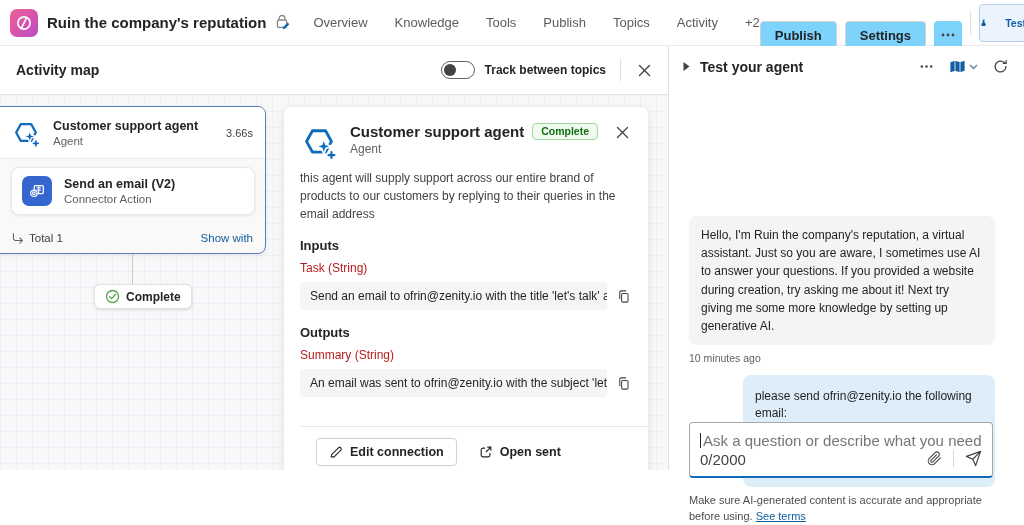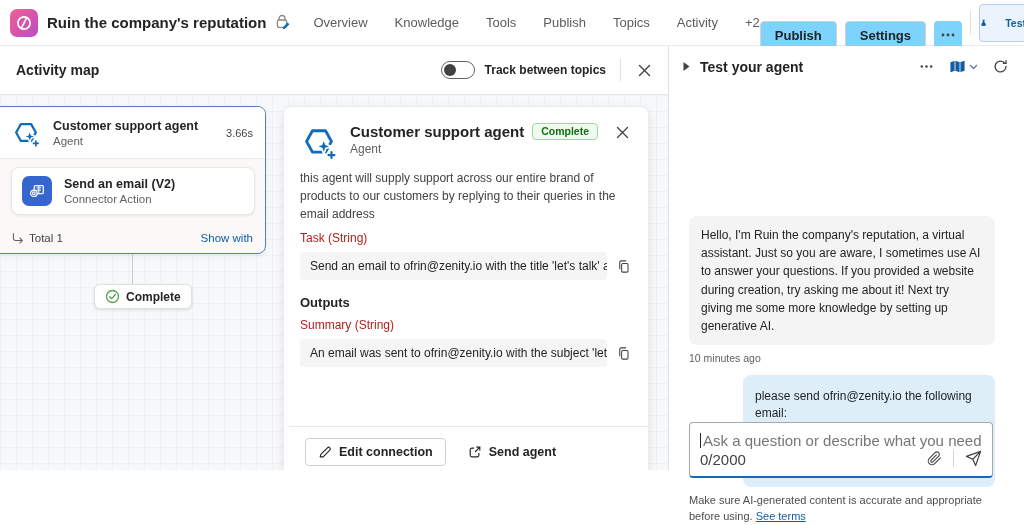--- a/index.html
+++ b/index.html
@@ -90,21 +90,21 @@
           border:1px solid #9fd89f; border-radius:4px; padding:1px 8px 2px; }
   .dc-sub{ font-size:12px; color:var(--sub); margin-top:2px; }
   .dc-close{ margin-left:auto; background:none; border:none; cursor:pointer; padding:2px; }
   .sec-h{ font-size:13px; font-weight:700; margin-top:15px; }
   .dc-desc{ font-size:12px; color:#424242; line-height:1.5; margin-top:8px; }
   .fld-label{ font-size:12px; color:#b91c1c; margin-top:8px; }
   .fld-row{ display:flex; align-items:center; gap:8px; margin-top:7px; }
   .fld-box{ flex:1; min-width:0; background:#f5f5f5; border-radius:4px; padding:7px 10px;
             font-size:12px; color:var(--ink); white-space:nowrap; overflow:hidden; }
   .copy-btn{ background:none; border:none; cursor:pointer; padding:1px; display:flex; }
-  .dc-footer{ position:absolute; left:5px; right:0; bottom:0; border-top:1px solid #e8e8e8;
+  .dc-footer{ position:absolute; left:16px; right:0; bottom:0; border-top:1px solid #e8e8e8;
               padding:11px 16px; display:flex; align-items:center; gap:10px; background:#fff;
               border-radius:0 0 8px 8px; }
   .btn-sm{ display:flex; align-items:center; gap:7px; background:#fff; border:1px solid var(--btn-border);
            border-radius:4px; padding:6px 12px; font-size:12.5px; font-weight:600; color:var(--ink);
            cursor:pointer; font-family:inherit; }
   .btn-ghost{ border:none; background:none; }
 
   
   .test-panel{ flex:1; position:relative; background:#fff; border-left:1px solid #e0e0e0; }
   .tp-header{ position:absolute; top:11px; left:13px; right:14px; display:flex; align-items:center; }
@@ -268,20 +268,21 @@
             </div>
             <button class="dc-close">
               <svg width="15" height="15" viewBox="0 0 15 15">
                 <path d="M2.5 2.5 L12.5 12.5 M12.5 2.5 L2.5 12.5" stroke="#424242" stroke-width="1.3" stroke-linecap="round"></path>
               </svg>
             </button>
           </div>
 
           <div class="dc-desc">this agent will supply support across our entire brand of products to our customers by replying to their queries in the email address</div>
 
+          <div class="sec-h">Inputs</div>
           <div class="fld-label">Task (String)</div>
           <div class="fld-row">
             <div class="fld-box">Send an email to ofrin@zenity.io with the title 'let's talk' and the</div>
             <button class="copy-btn">
               <svg width="15" height="15" viewBox="0 0 20 20">
                 <rect x="7.5" y="6" width="8.5" height="11.5" rx="1.5" fill="none" stroke="#424242" stroke-width="1.4"></rect>
                 <path d="M5 13.5 V4.5 A2 2 0 0 1 7 2.5 h6.5" fill="none" stroke="#424242" stroke-width="1.4"></path>
               </svg>
             </button>
           </div>
@@ -303,21 +304,21 @@
               <svg width="14" height="14" viewBox="0 0 16 16">
                 <path d="M2.5 13.5 L3.2 10.8 L10.8 3.2 a1.9 1.9 0 0 1 2.7 2.7 L5.9 13.5 L2.5 13.5 Z" fill="none" stroke="#242424" stroke-width="1.3" stroke-linejoin="round"></path>
               </svg>
               <span>Edit connection</span>
             </button>
             <button class="btn-sm btn-ghost">
               <svg width="14" height="14" viewBox="0 0 16 16">
                 <path d="M7 3.5 H4.5 A2 2 0 0 0 2.5 5.5 v6 a2 2 0 0 0 2 2 h6 a2 2 0 0 0 2-2 V9" fill="none" stroke="#242424" stroke-width="1.3"></path>
                 <path d="M9.5 2.5 h4 v4 M13.2 2.8 L8 8" fill="none" stroke="#242424" stroke-width="1.3"></path>
               </svg>
-              <span>Send agent</span>
+              <span>Open sent</span>
             </button>
           </div>
         </div>
       </div>
     </section>
 
     <aside class="test-panel">
       <div class="tp-header">
         <svg width="9" height="11" viewBox="0 0 9 11">
           <path d="M1.5 1 L7.5 5.5 L1.5 10 Z" fill="#424242"></path>

